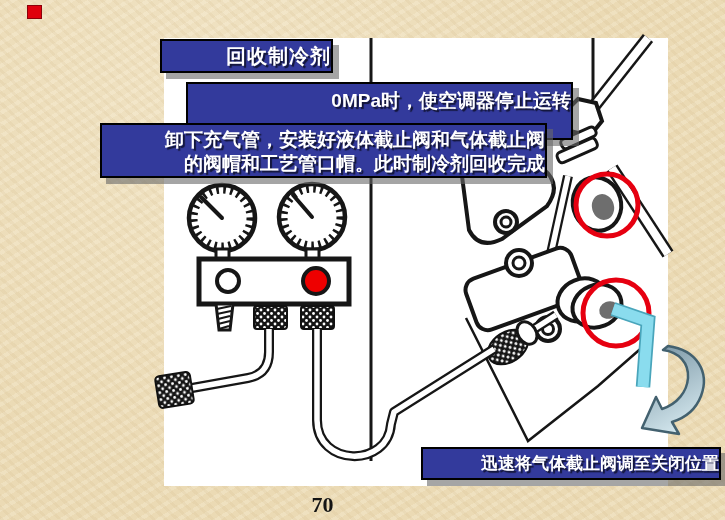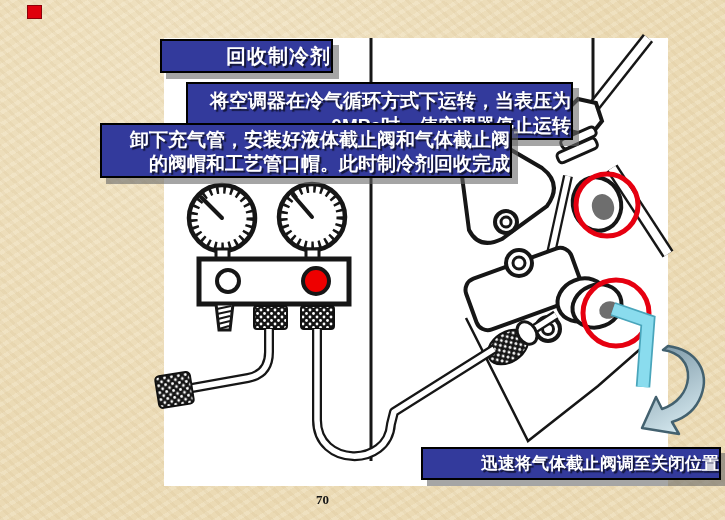--- a/index.html
+++ b/index.html
@@ -26,27 +26,27 @@
     background:#333a9c;
     border:2px solid #000;
     box-shadow:6px 6px 0 rgba(105,105,105,0.6);
     color:#fff;font-weight:bold;text-align:right;
     text-shadow:2px 2px 1px rgba(0,0,0,0.65);
     box-sizing:border-box;
   }
   .title-box{left:160px;top:39px;width:173px;height:34px;line-height:30px;font-size:20px;z-index:4;letter-spacing:1px;}
   .step1{left:186px;top:82px;width:387px;height:58px;font-size:19px;padding-top:4px;z-index:2;}
   .step1 .line{line-height:25px;white-space:nowrap;}
-  .step2{left:100px;top:123px;width:412px;height:55px;font-size:19px;padding-top:3px;z-index:3;}
+  .step2{left:100px;top:123px;width:447px;height:55px;font-size:19px;padding-top:3px;z-index:3;}
   .step2 .line{line-height:24px;white-space:nowrap;}
   .step3{left:421px;top:447px;width:300px;height:33px;line-height:29px;font-size:17px;z-index:2;white-space:nowrap;}
 
   .page-number{
     position:absolute;left:0;right:80px;top:492px;text-align:center;
-    font-family:"Liberation Serif",serif;font-weight:bold;font-size:13px;color:#151515;z-index:5;
+    font-family:"Liberation Serif",serif;font-weight:bold;font-size:22px;color:#151515;z-index:5;
   }
 
   
   .ln{stroke:#161616;fill:none;}
   .tube-o{stroke:#161616;stroke-width:10;fill:none;stroke-linecap:butt;stroke-linejoin:round;}
   .tube-i{stroke:#ffffff;stroke-width:5.5;fill:none;stroke-linecap:butt;stroke-linejoin:round;}
   .pipe-o{stroke:#161616;stroke-width:13;fill:none;}
   .pipe-i{stroke:#ffffff;stroke-width:8;fill:none;}
   .part{fill:#ffffff;stroke:#161616;stroke-width:4;}
   .part3{fill:#ffffff;stroke:#161616;stroke-width:3;}
@@ -186,21 +186,20 @@
              C677 404 687 392 688 378
              C689 363 679 352 663 350
              Z" fill="url(#arrowGrad)" stroke="#43616f" stroke-width="2.5" stroke-linejoin="round"></path>
   </svg>
 
   <div class="box title-box">
     <span>回收制冷剂</span>
   </div>
 
   <div class="box step1">
-    <div class="line">将空调器在冷气循环方式下运转，当表压为</div>
     <div class="line">0MPa时，使空调器停止运转</div>
   </div>
 
   <div class="box step2">
     <div class="line">卸下充气管，安装好液体截止阀和气体截止阀</div>
     <div class="line">的阀帽和工艺管口帽。此时制冷剂回收完成</div>
   </div>
 
   <div class="box step3">
     <span>迅速将气体截止阀调至关闭位置</span>

